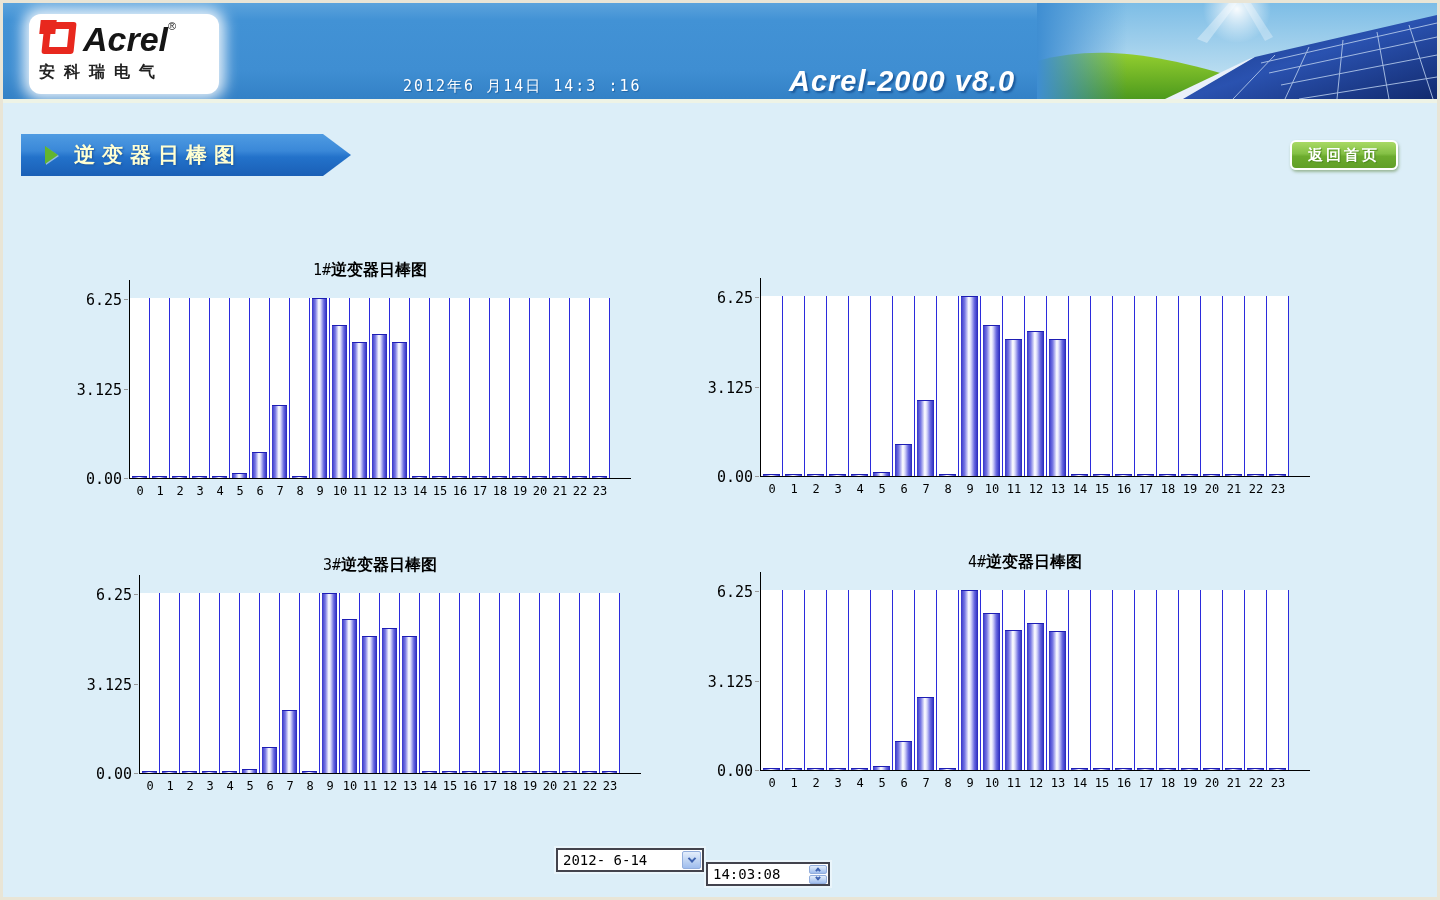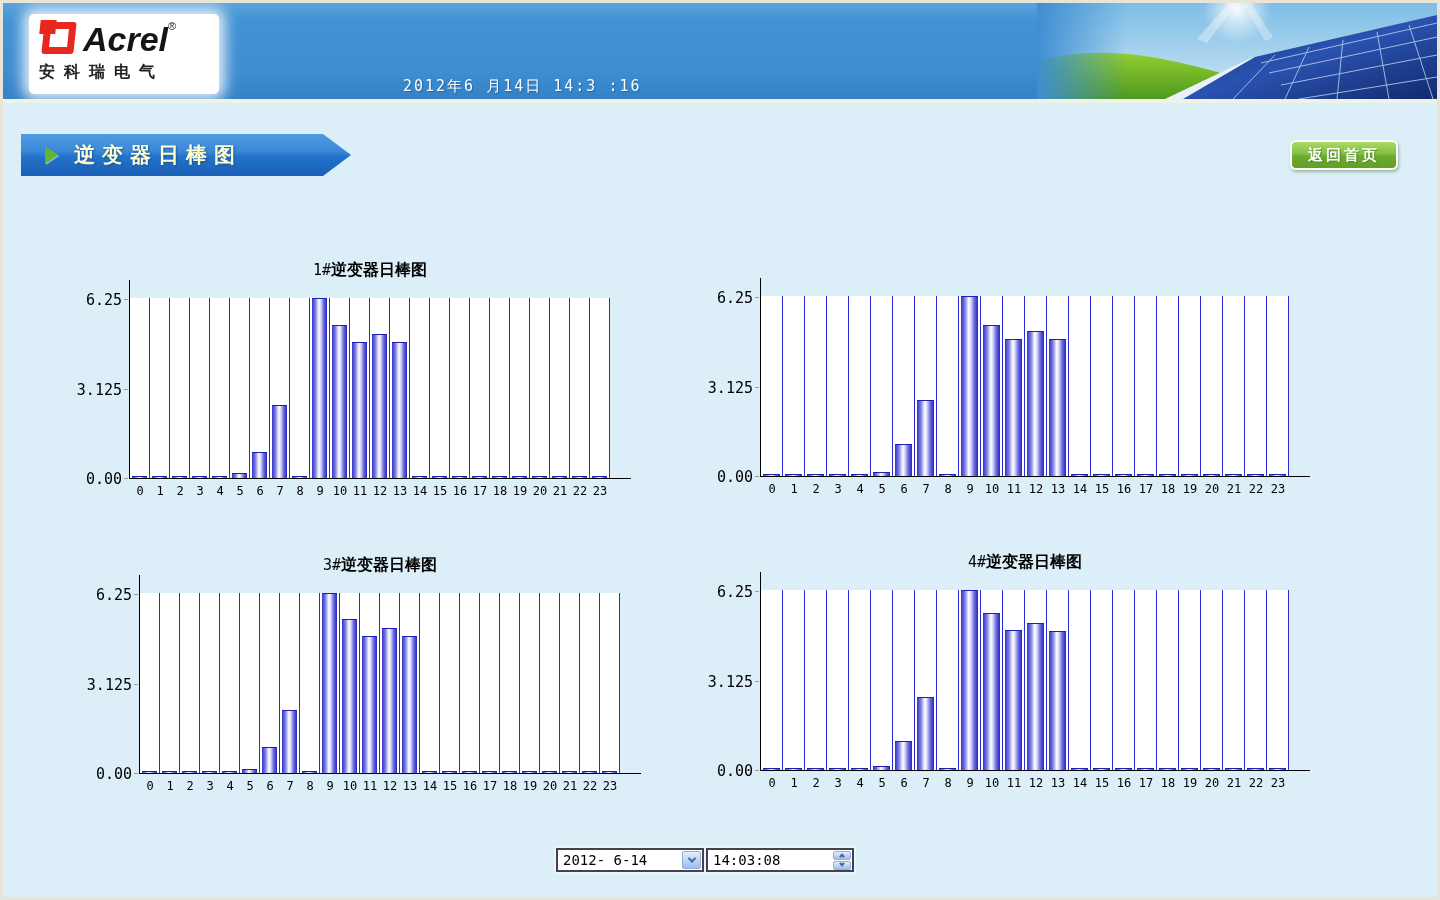--- a/index.html
+++ b/index.html
@@ -13,21 +13,21 @@
 
   
   .header {
     position:absolute; left:0; top:0; width:1434px; height:100px;
     background:linear-gradient(180deg,#5ba3dc 0%,#4292d5 18%,#3f8ed2 70%,#3381c6 100%);
     border-bottom:4px solid #eef3e6;
     overflow:hidden;
   }
   .logo-panel {
     position:absolute; left:26px; top:11px; width:190px; height:80px;
-    background:#ffffff; border-radius:5px;
+    background:#ffffff; border-radius:12px;
     box-shadow:0 0 14px 6px rgba(255,255,255,0.85);
     padding:6px 8px 0 10px;
   }
   .logo-row { display:flex; align-items:flex-start; }
   .logo-glyph { width:40px; height:40px; position:relative; margin-right:4px; }
   .logo-glyph .frame {
     position:absolute; left:4px; top:2px; width:32px; height:32px;
     border:7px solid #e8281e; border-radius:3px;
     transform:skewX(-6deg);
   }
@@ -157,20 +157,21 @@
           <div class="chip"></div>
       </div>
       <div>
         <span class="brand">Acrel</span><span class="brand-reg">®</span>
       </div>
     </div>
     <div class="logo-sub">安科瑞电气</div>
   </div>
 
   <div class="header-datetime">2012年6 月14日 14:3 :16</div>
+  <div class="header-version">Acrel-2000 v8.0</div>
 
   <div class="solar-photo">
     <svg width="400" height="96" viewBox="0 0 400 96">
       <defs>
         <linearGradient id="sky" x1="0" y1="0" x2="0" y2="1">
           <stop offset="0" stop-color="#7dbde6"></stop>
             <stop offset="1" stop-color="#cfe8f4"></stop>
         </linearGradient>
         <linearGradient id="grass" x1="0" y1="0" x2="0" y2="1">
           <stop offset="0" stop-color="#93ce2f"></stop>
@@ -554,21 +555,21 @@
     <div class="xlab" style="left: 530px; width: 22px; top: 228px;">22</div>
     <div class="xlab" style="left: 552px; width: 22px; top: 228px;">23</div>
   </div>
 
 <div class="field" style="left:553px; width:148px;">
   <div class="value">2012- 6-14</div>
   <div class="combo-btn">
     <span class="chev down"></span>
   </div>
 </div>
-<div class="field" style="left:703px; width:148px;">
+<div class="field" style="left:703px; width:124px;margin-top:14px;">
   <div class="value">14:03:08</div>
   <div class="spin-col">
     <div class="spin-btn">
       <span class="chev up small"></span>
     </div>
     <div class="spin-btn">
       <span class="chev down small"></span>
     </div>
   </div>
 </div>

